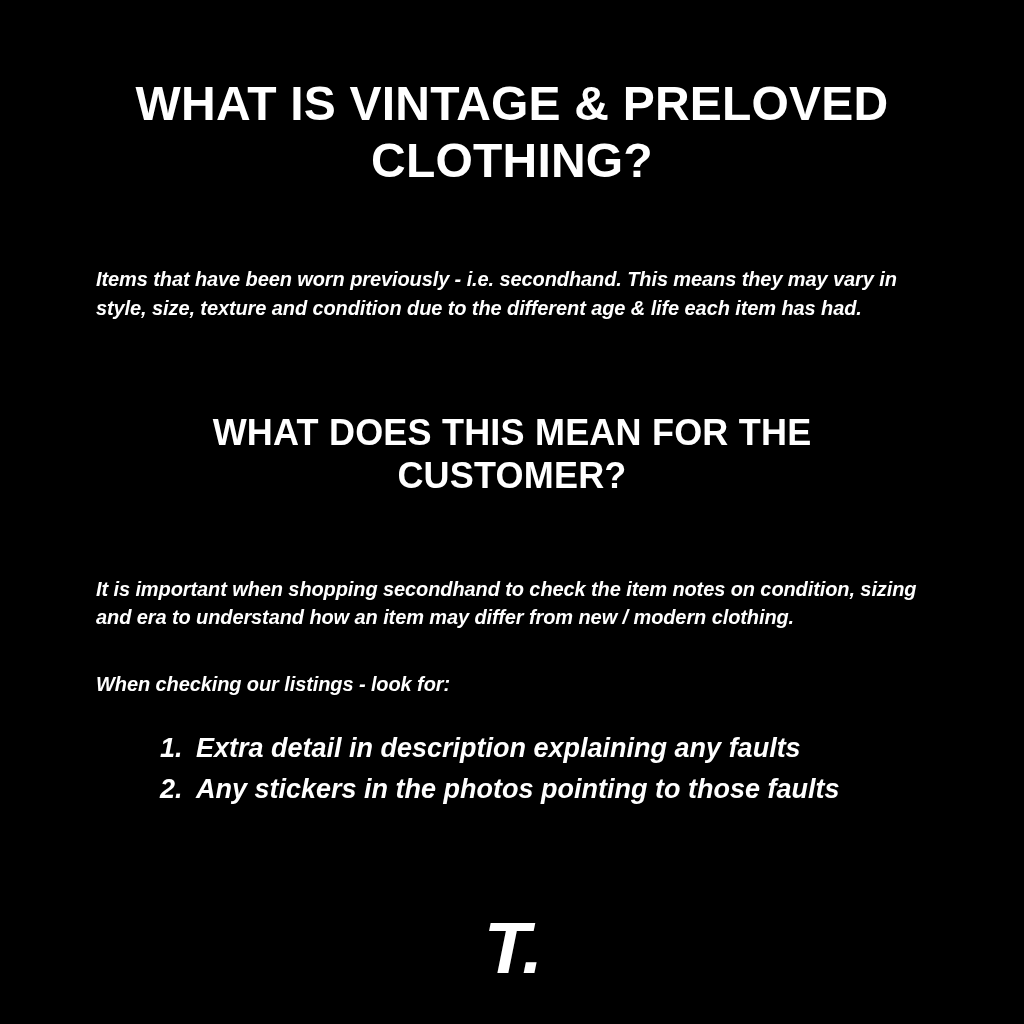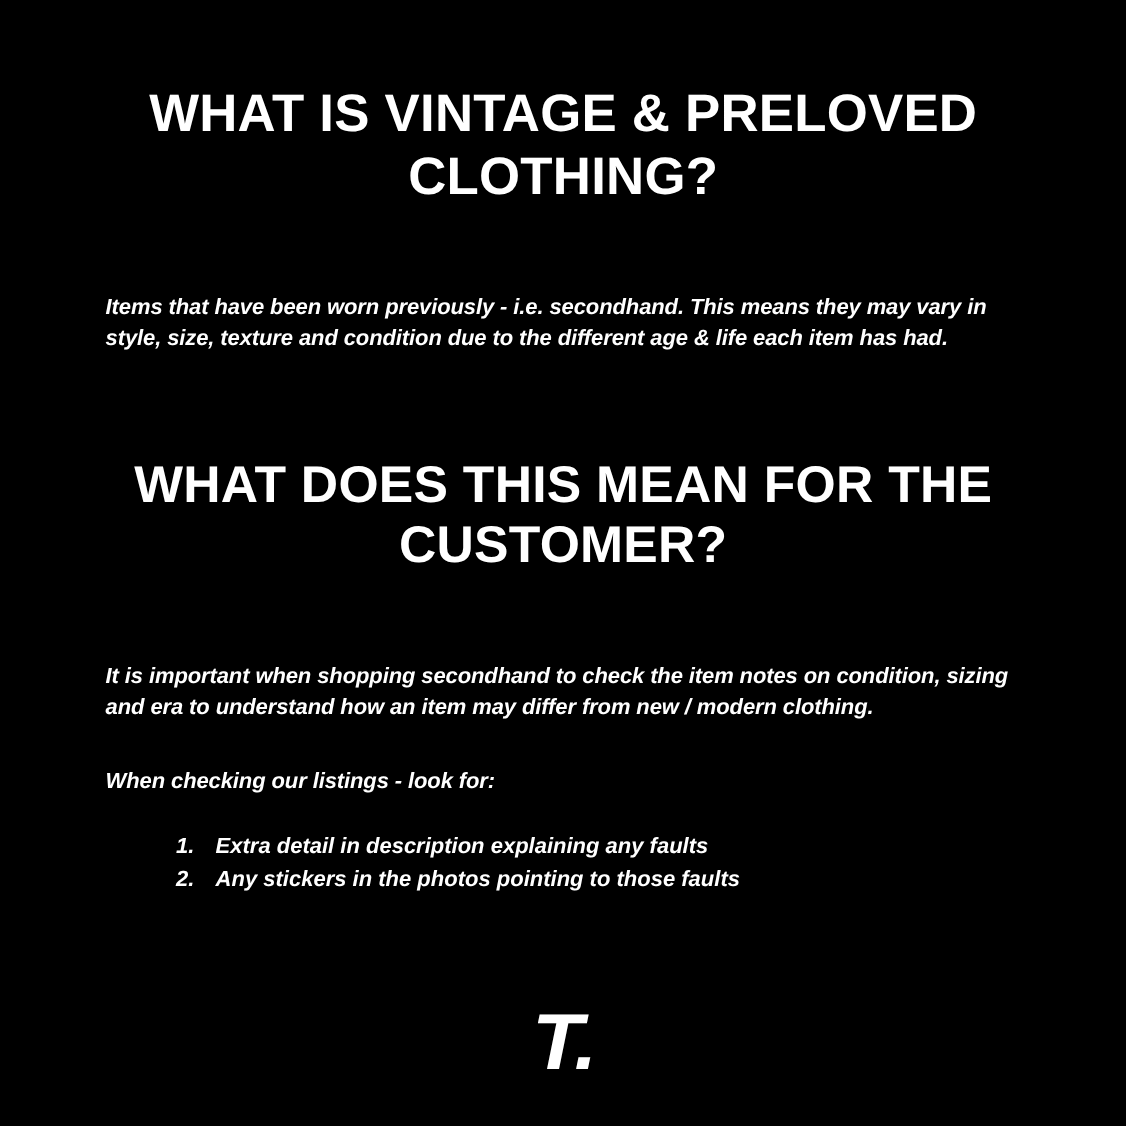--- a/index.html
+++ b/index.html
@@ -29,21 +29,21 @@
     color: #ffffff;
     line-height: 1.18;
   }
   .heading-main {
     font-size: 48px;
     margin: 0;
     padding-top: 76px;
     letter-spacing: 0.2px;
   }
   .heading-second {
-    font-size: 47px;
+    font-size: 36px;
     margin: 0;
     padding-top: 0;
     letter-spacing: 0.2px;
   }
   .body-text {
     font-size: 20px;
     font-style: italic;
     font-weight: bold;
     line-height: 1.42;
     color: #ffffff;
@@ -65,21 +65,21 @@
     padding-top: 38px;
   }
   .list {
     margin: 0;
     padding-top: 30px;
     padding-left: 64px;
     list-style: none;
     counter-reset: faultitem;
   }
   .list li {
-    font-size: 20px;
+    font-size: 27px;
     font-style: italic;
     font-weight: bold;
     line-height: 1.5;
     counter-increment: faultitem;
     position: relative;
     padding-left: 36px;
   }
   .list li::before {
     content: counter(faultitem) ".";
     position: absolute;

